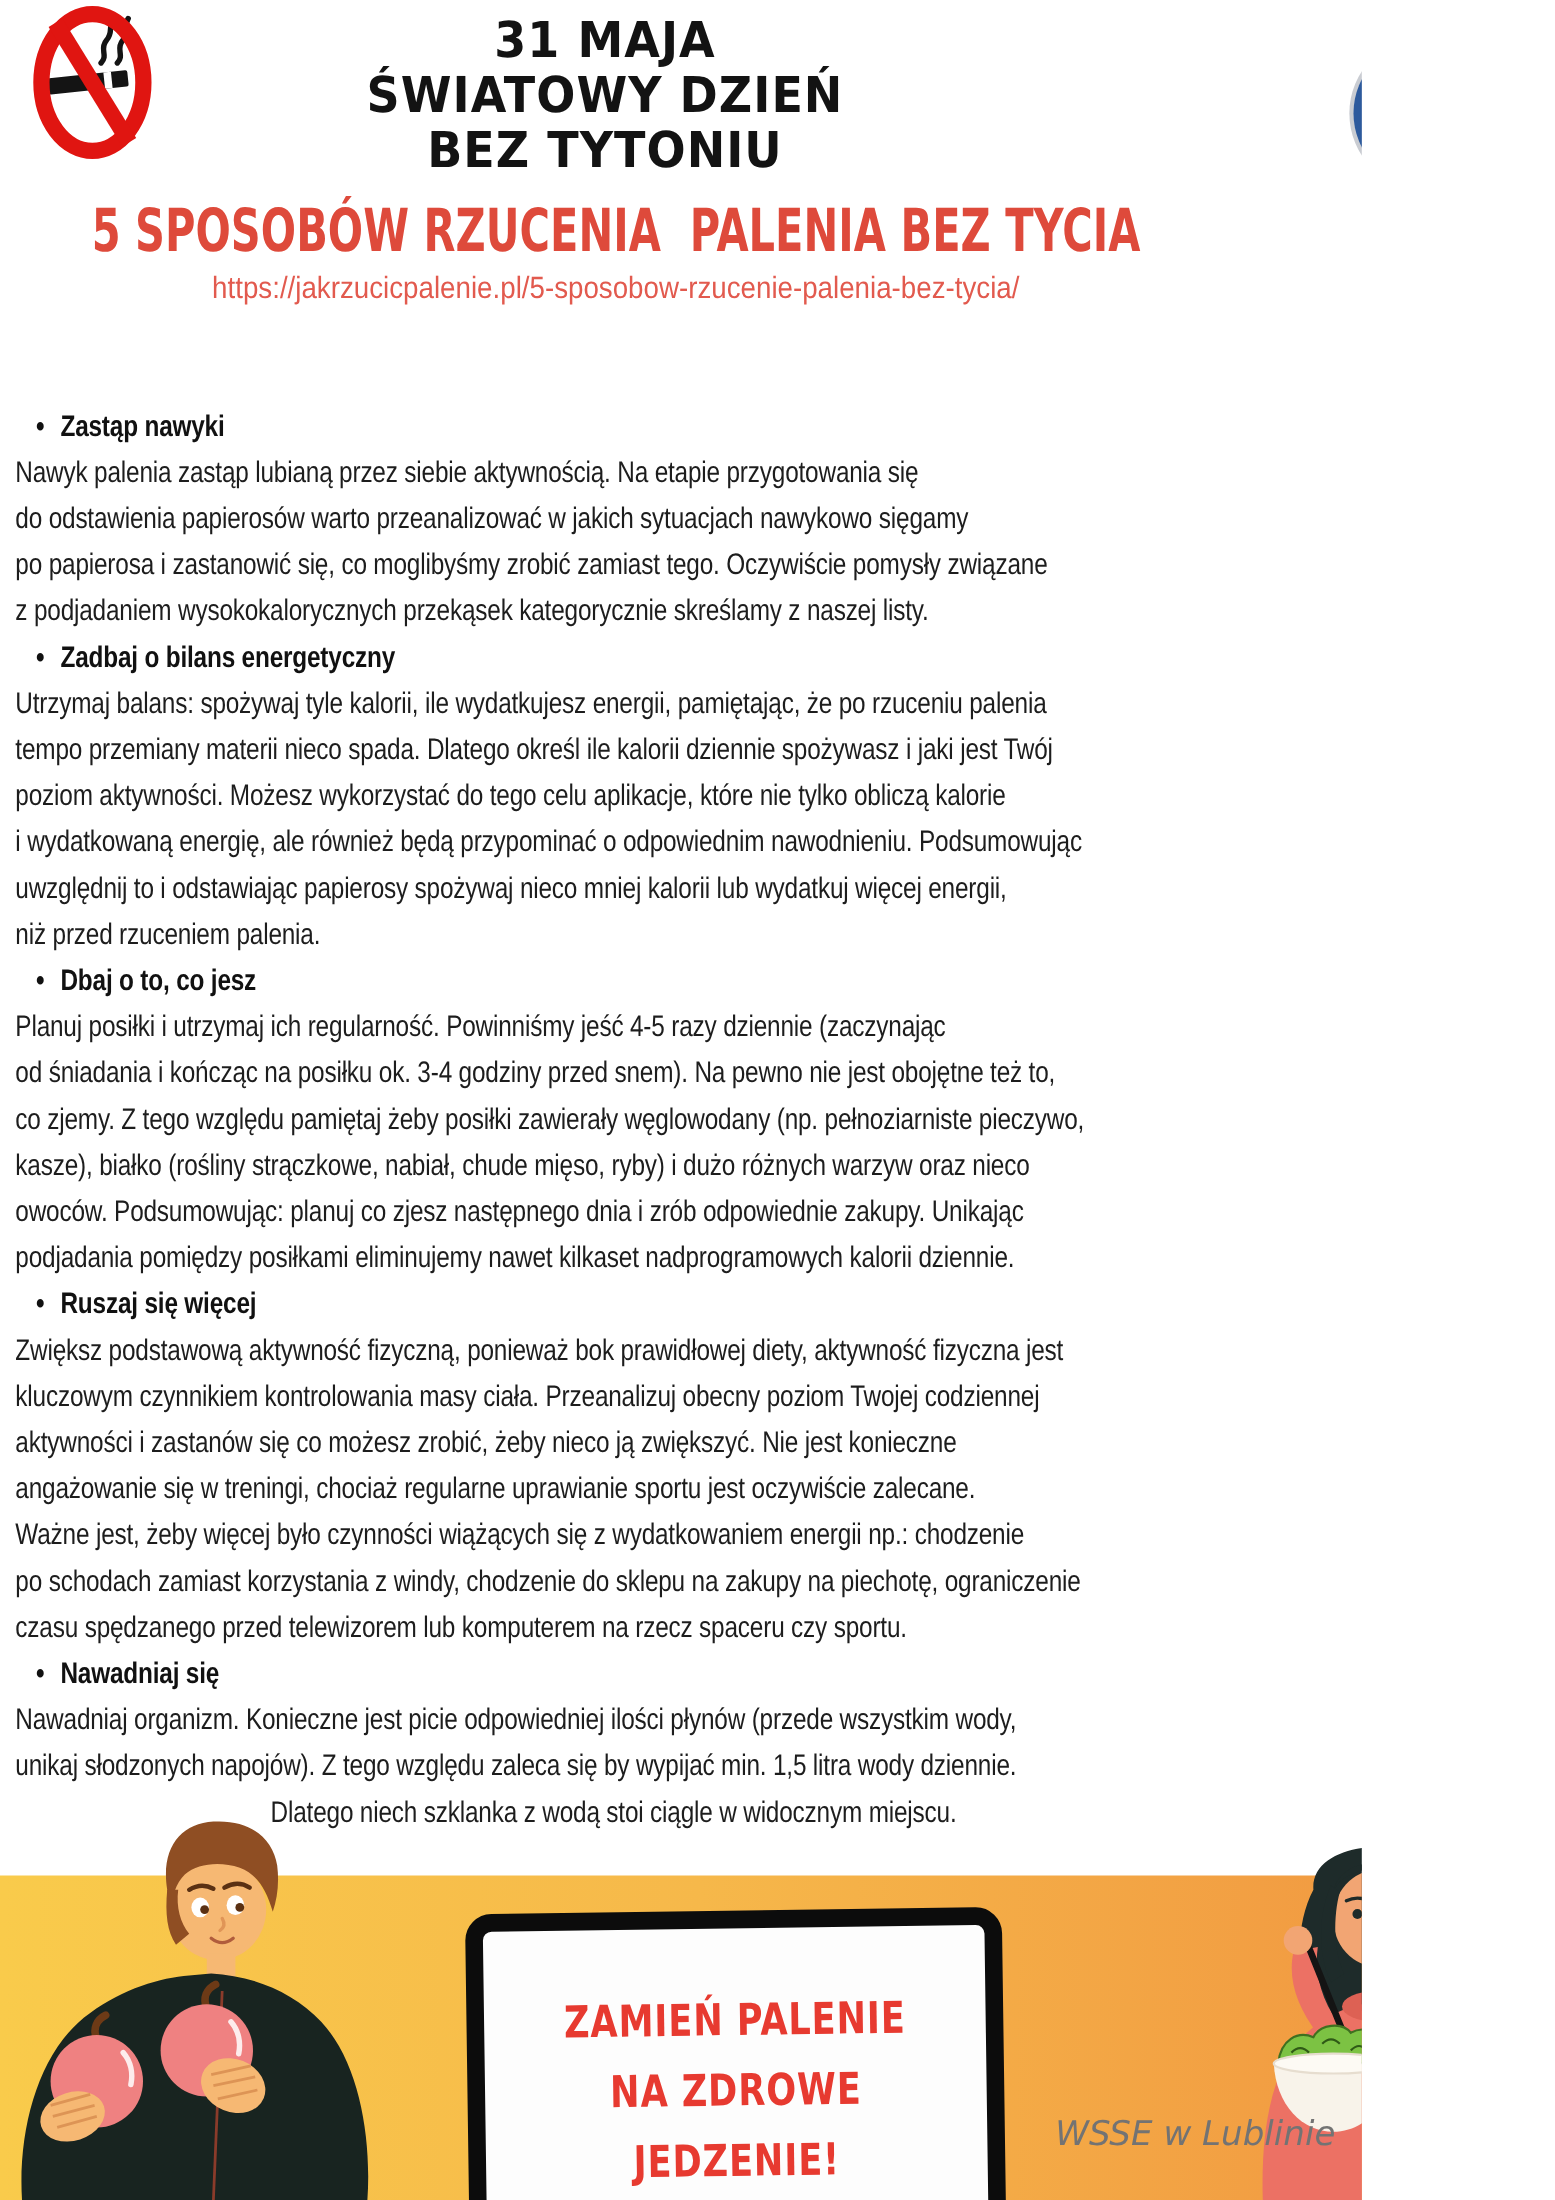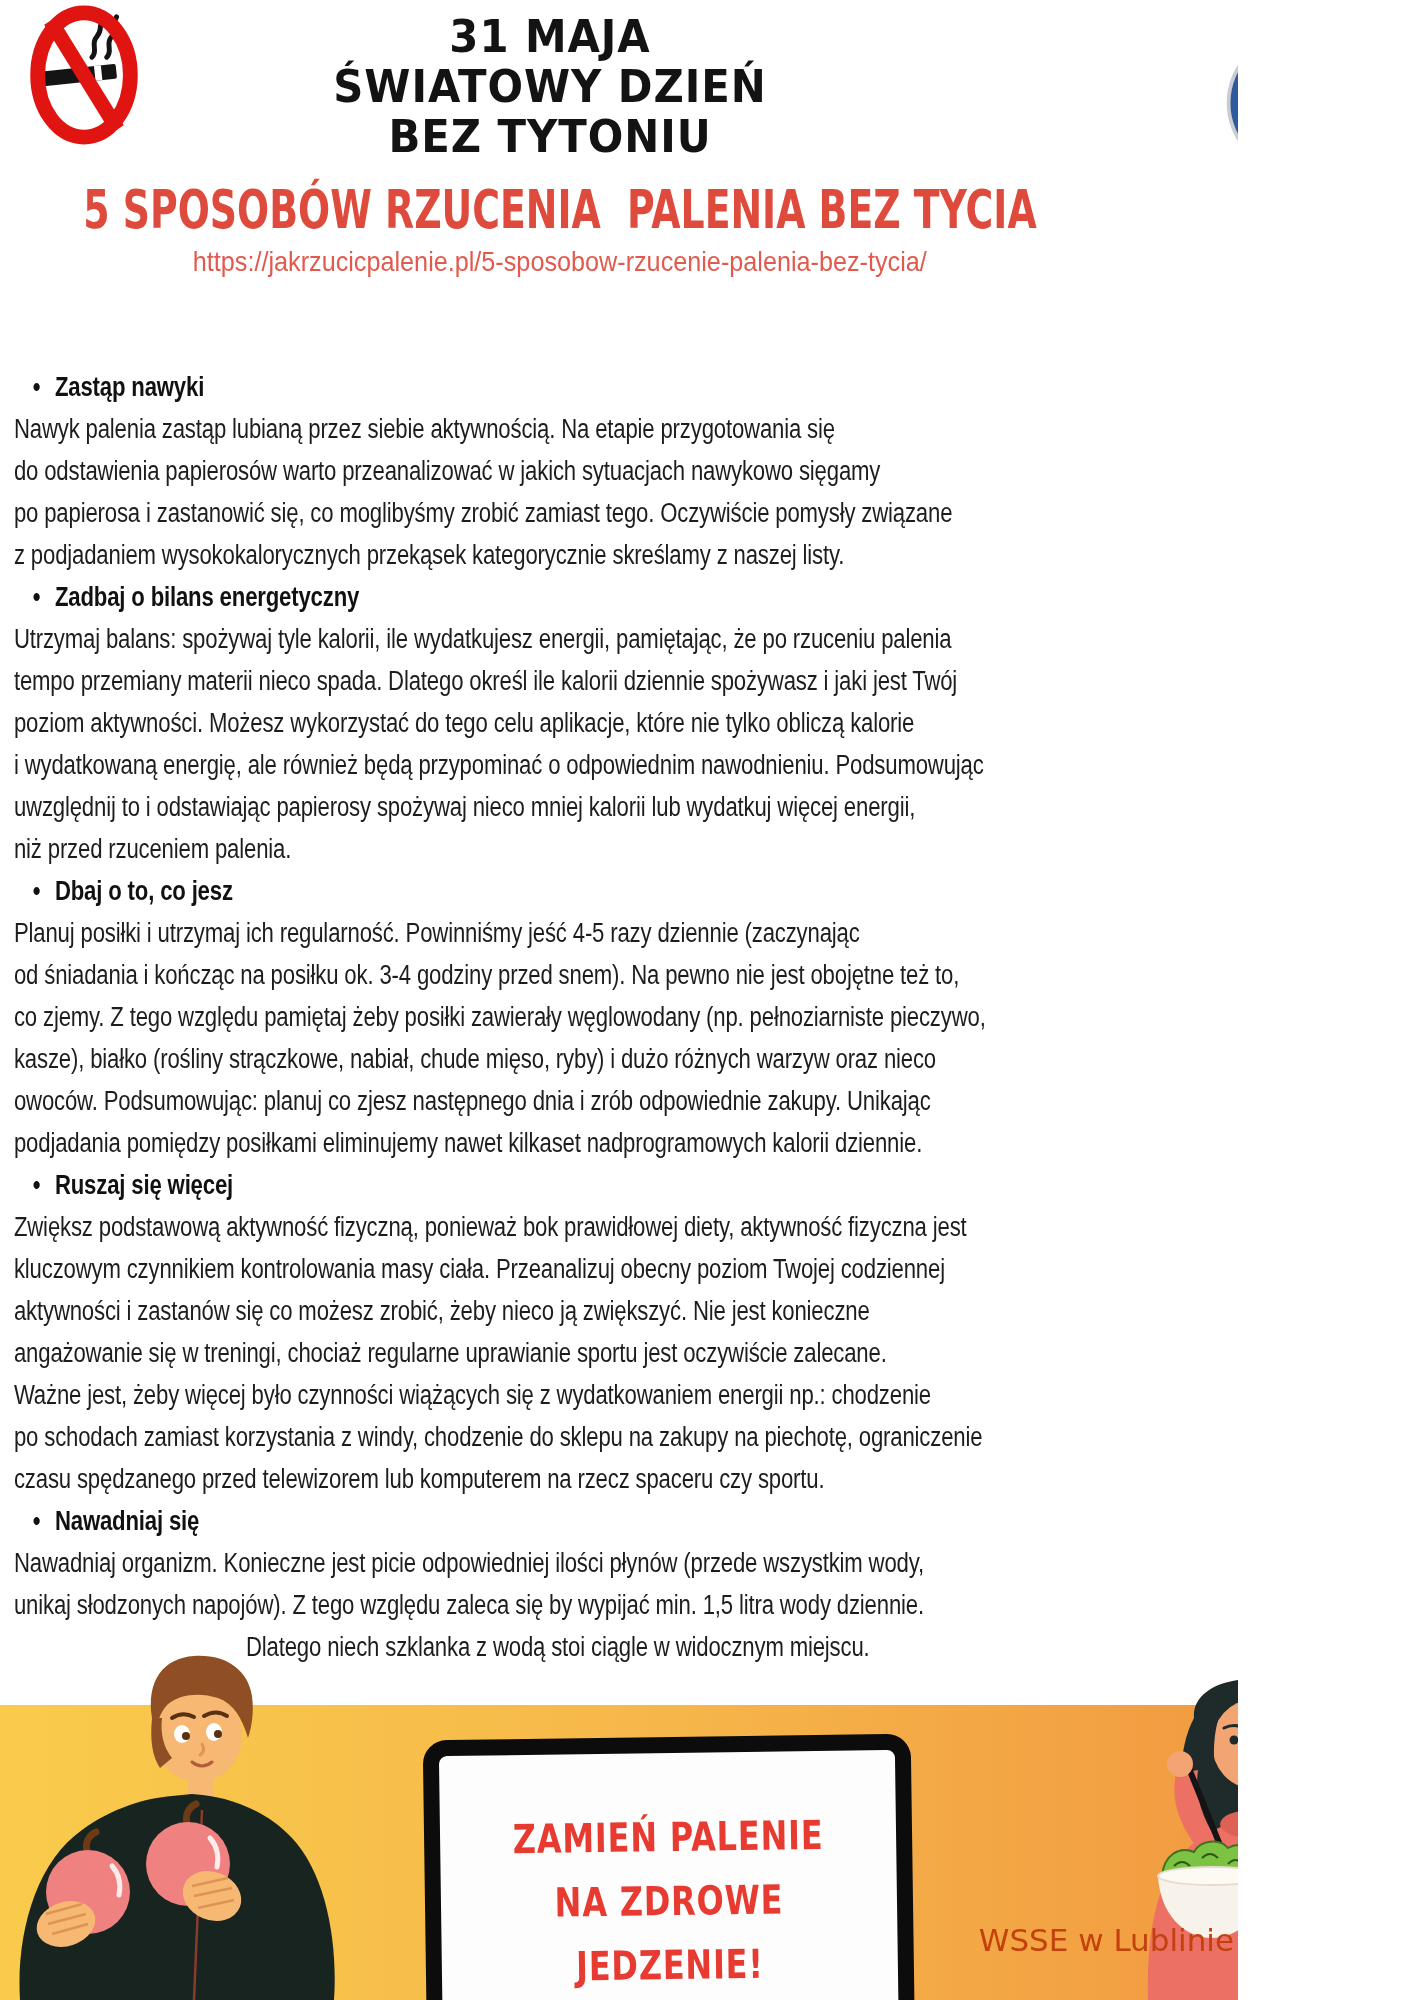--- a/index.html
+++ b/index.html
@@ -36,21 +36,21 @@
   .illu{position:absolute;z-index:2;}
   .boy{left:-4px;top:1652px;}
   .woman{left:1052px;top:1652px;}
 
   .board{position:absolute;left:425px;top:1737px;width:456px;height:300px;background:#fdfdfd;
          border:16px solid #0c0c0c;border-radius:24px;transform:rotate(-0.8deg);z-index:3;}
   .sign{margin-top:52px;text-align:center;font-family:"DejaVu Sans",sans-serif;font-weight:bold;
         color:#e73a30;}
   .sign-line{font-size:40px;letter-spacing:1px;line-height:64px;transform:scaleX(.80);}
 
-  .credit{position:absolute;right:4px;top:1922px;font-size:31px;color:#c2410c;
+  .credit{position:absolute;right:24px;top:1922px;font-size:31px;font-style:italic;color:#737373;
           z-index:4;font-family:"DejaVu Sans",sans-serif;}
 </style>
 </head>
 <body>
 
 <div class="page">
 
   <svg class="nosmoke" viewBox="0 0 110 144">
     <g>
       <g transform="rotate(-6 55 72)">

